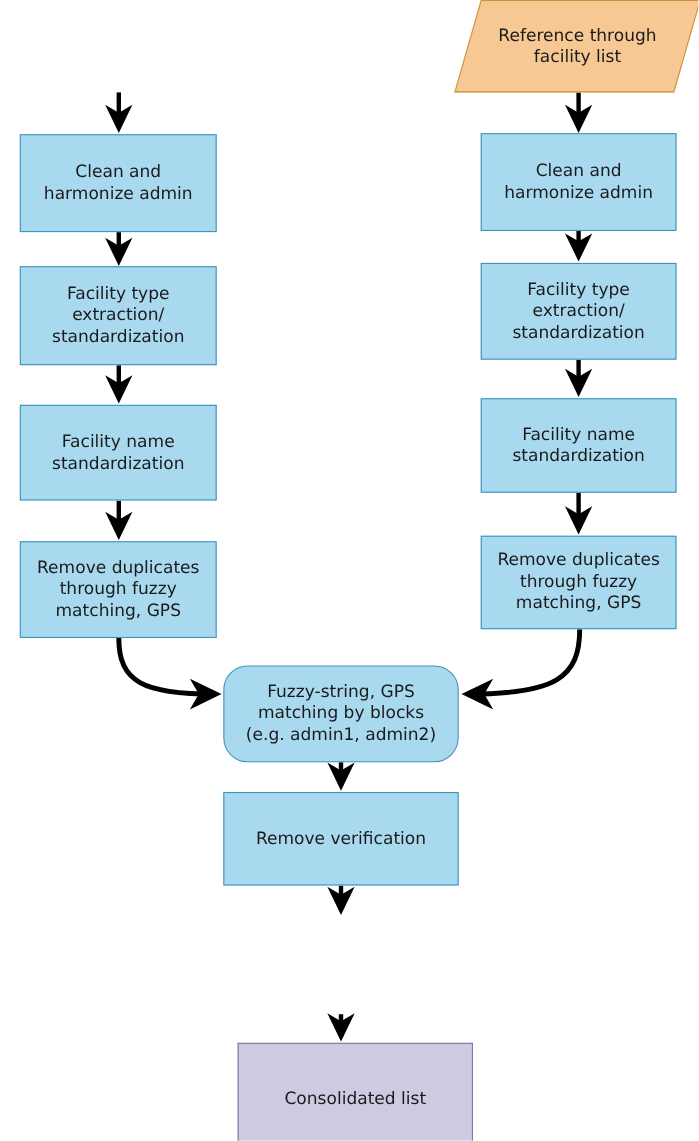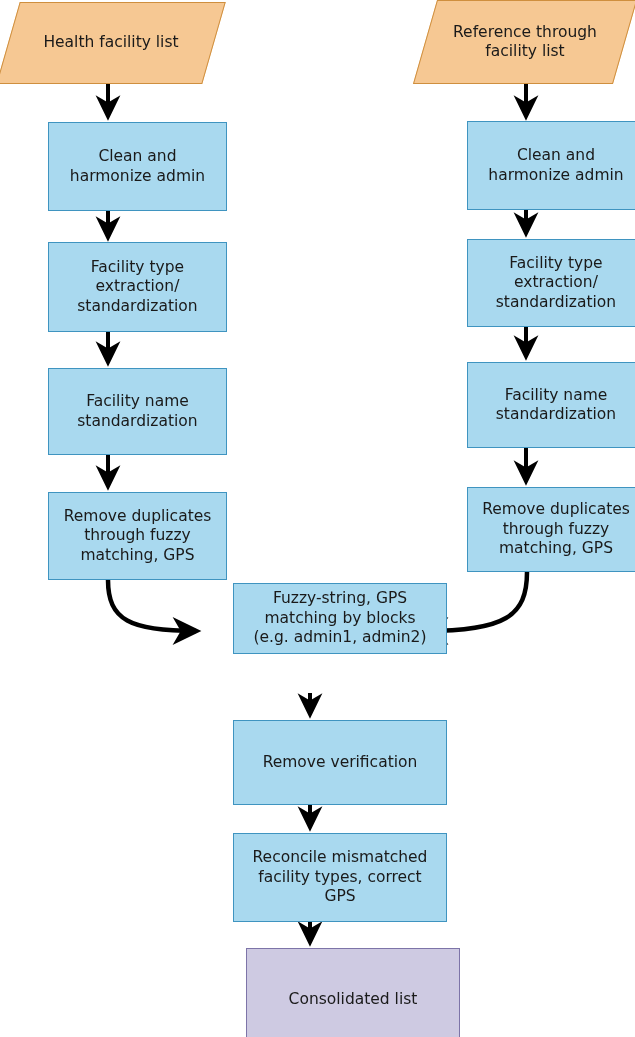--- a/index.html
+++ b/index.html
@@ -20,21 +20,20 @@
     box-sizing: border-box;
     display: flex;
     align-items: center;
     justify-content: center;
     text-align: center;
     color: #1a1a1a;
     font-size: 15.5px;
     line-height: 1.25;
     white-space: pre-line;
     padding: 2px 4px;
-    margin-left: 30px;
   }
   .process {
     background: #a9d9ef;
     border: 1.5px solid #3f94c0;
   }
   .terminal {
     background: #cecae2;
     border: 1.5px solid #7d74a8;
   }
   .io-wrap {
@@ -98,24 +97,20 @@
     <path d="M108,580 C108,620 130,631 196,631" stroke="#000000" stroke-width="4.5" fill="none" marker-end="url(#ah)"></path>
     <path d="M527,572 C527,616 505,631 425,631" stroke="#000000" stroke-width="4.5" fill="none" marker-end="url(#ah)"></path>
 
     <g stroke="#000000" stroke-width="4" fill="none" marker-end="url(#ah)">
       <line x1="310" y1="693" x2="310" y2="714"></line>
       <line x1="310" y1="805" x2="310" y2="827"></line>
       <line x1="310" y1="922" x2="310" y2="942"></line>
     </g>
   </svg>
 
-  <div class="io-wrap" style="left:8px; top:2px; width:206px; height:82px;">
-    <span class="io-shape"></span>
-    <span class="io-label">Health facility list</span>
-  </div>
 
   <div class="node process" style="left:18px; top:122px; width:179px; height:89px;">Clean and
 harmonize admin</div>
 
   <div class="node process" style="left:18px; top:242px; width:179px; height:90px;">Facility type
 extraction/
 standardization</div>
 
   <div class="node process" style="left:18px; top:368px; width:179px; height:87px;">Facility name
 standardization</div>
@@ -137,25 +132,22 @@
 extraction/
 standardization</div>
 
   <div class="node process" style="left:437px; top:362px; width:178px; height:86px;">Facility name
 standardization</div>
 
   <div class="node process" style="left:437px; top:487px; width:178px; height:85px;">Remove duplicates
 through fuzzy
 matching, GPS</div>
 
-  <div class="node process" style="left:203px; top:583px; width:214px; height:71px;">Fuzzy-string, GPS
+  <div class="node process" style="left:203px; top:605px; width:214px; height:88px;border-radius:22px;">Fuzzy-string, GPS
 matching by blocks
 (e.g. admin1, admin2)</div>
 
   <div class="node process" style="left:203px; top:720px; width:214px; height:85px;">Remove verification</div>
 
-  <div class="node process" style="left:203px; top:833px; width:214px; height:89px;">Reconcile mismatched
-facility types, correct
-GPS</div>
 
   <div class="node terminal" style="left:216px; top:948px; width:214px; height:103px;">Consolidated list</div>
 
 </div>
 
 </body></html>

